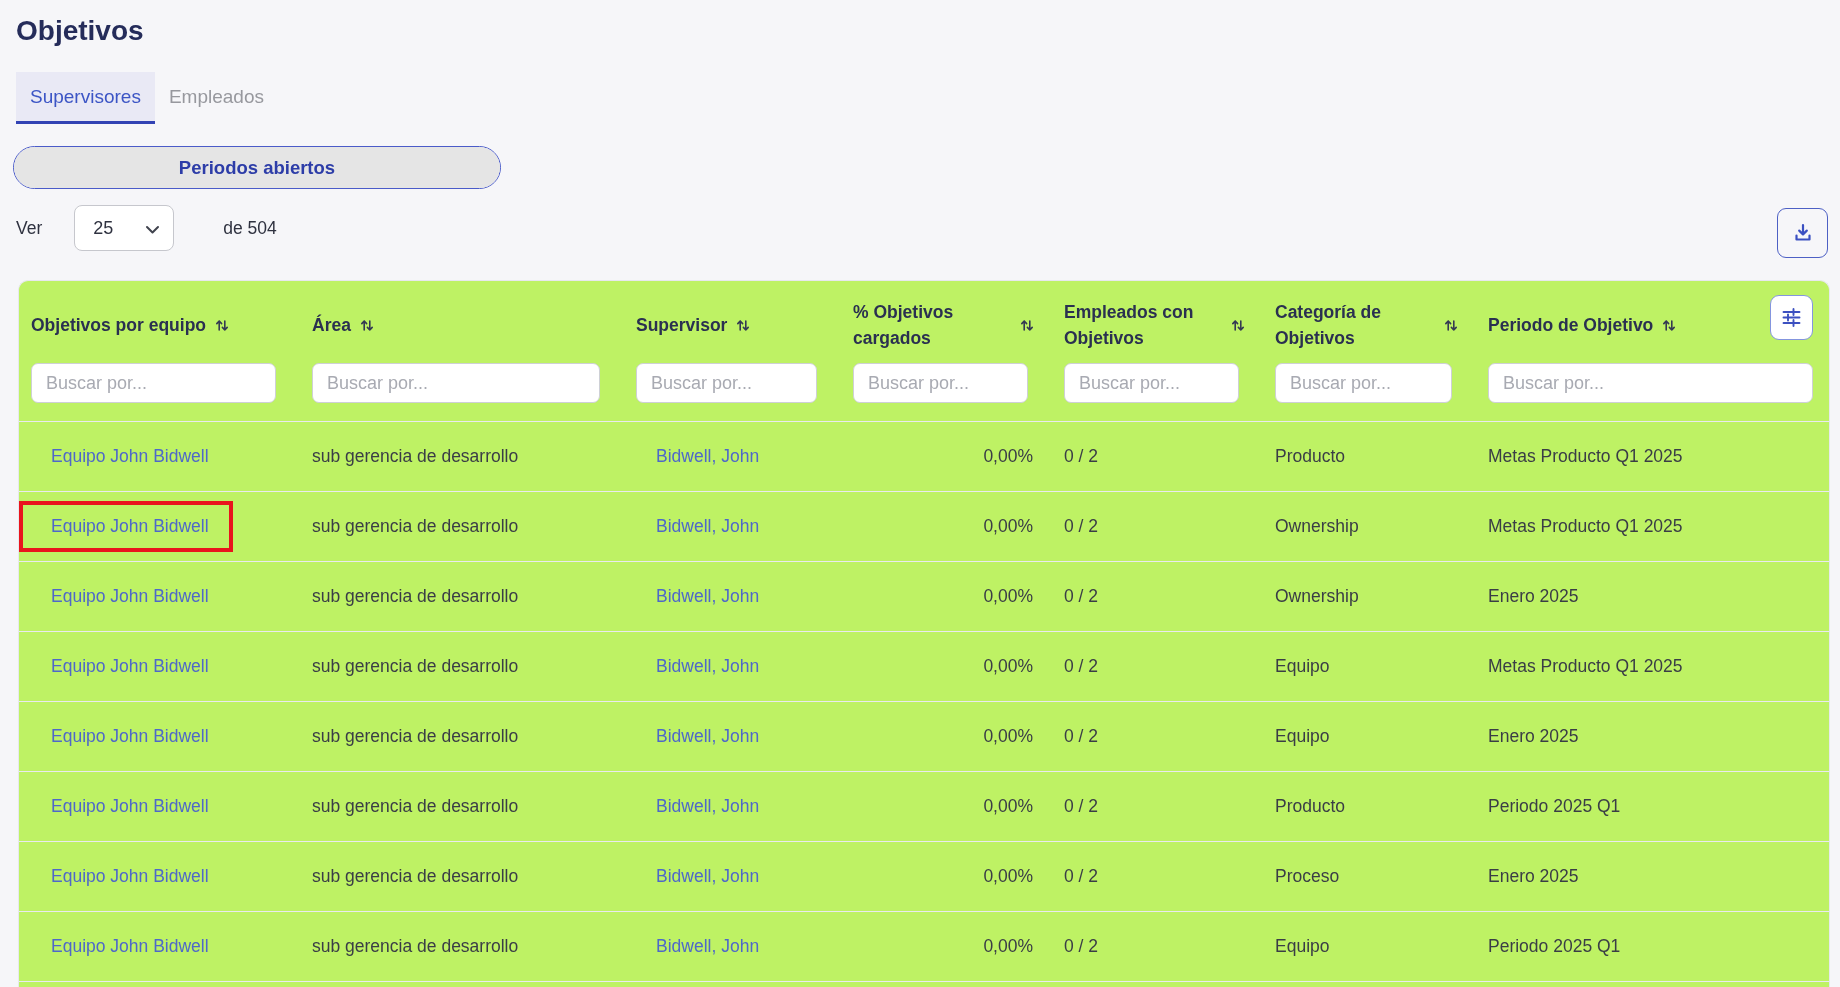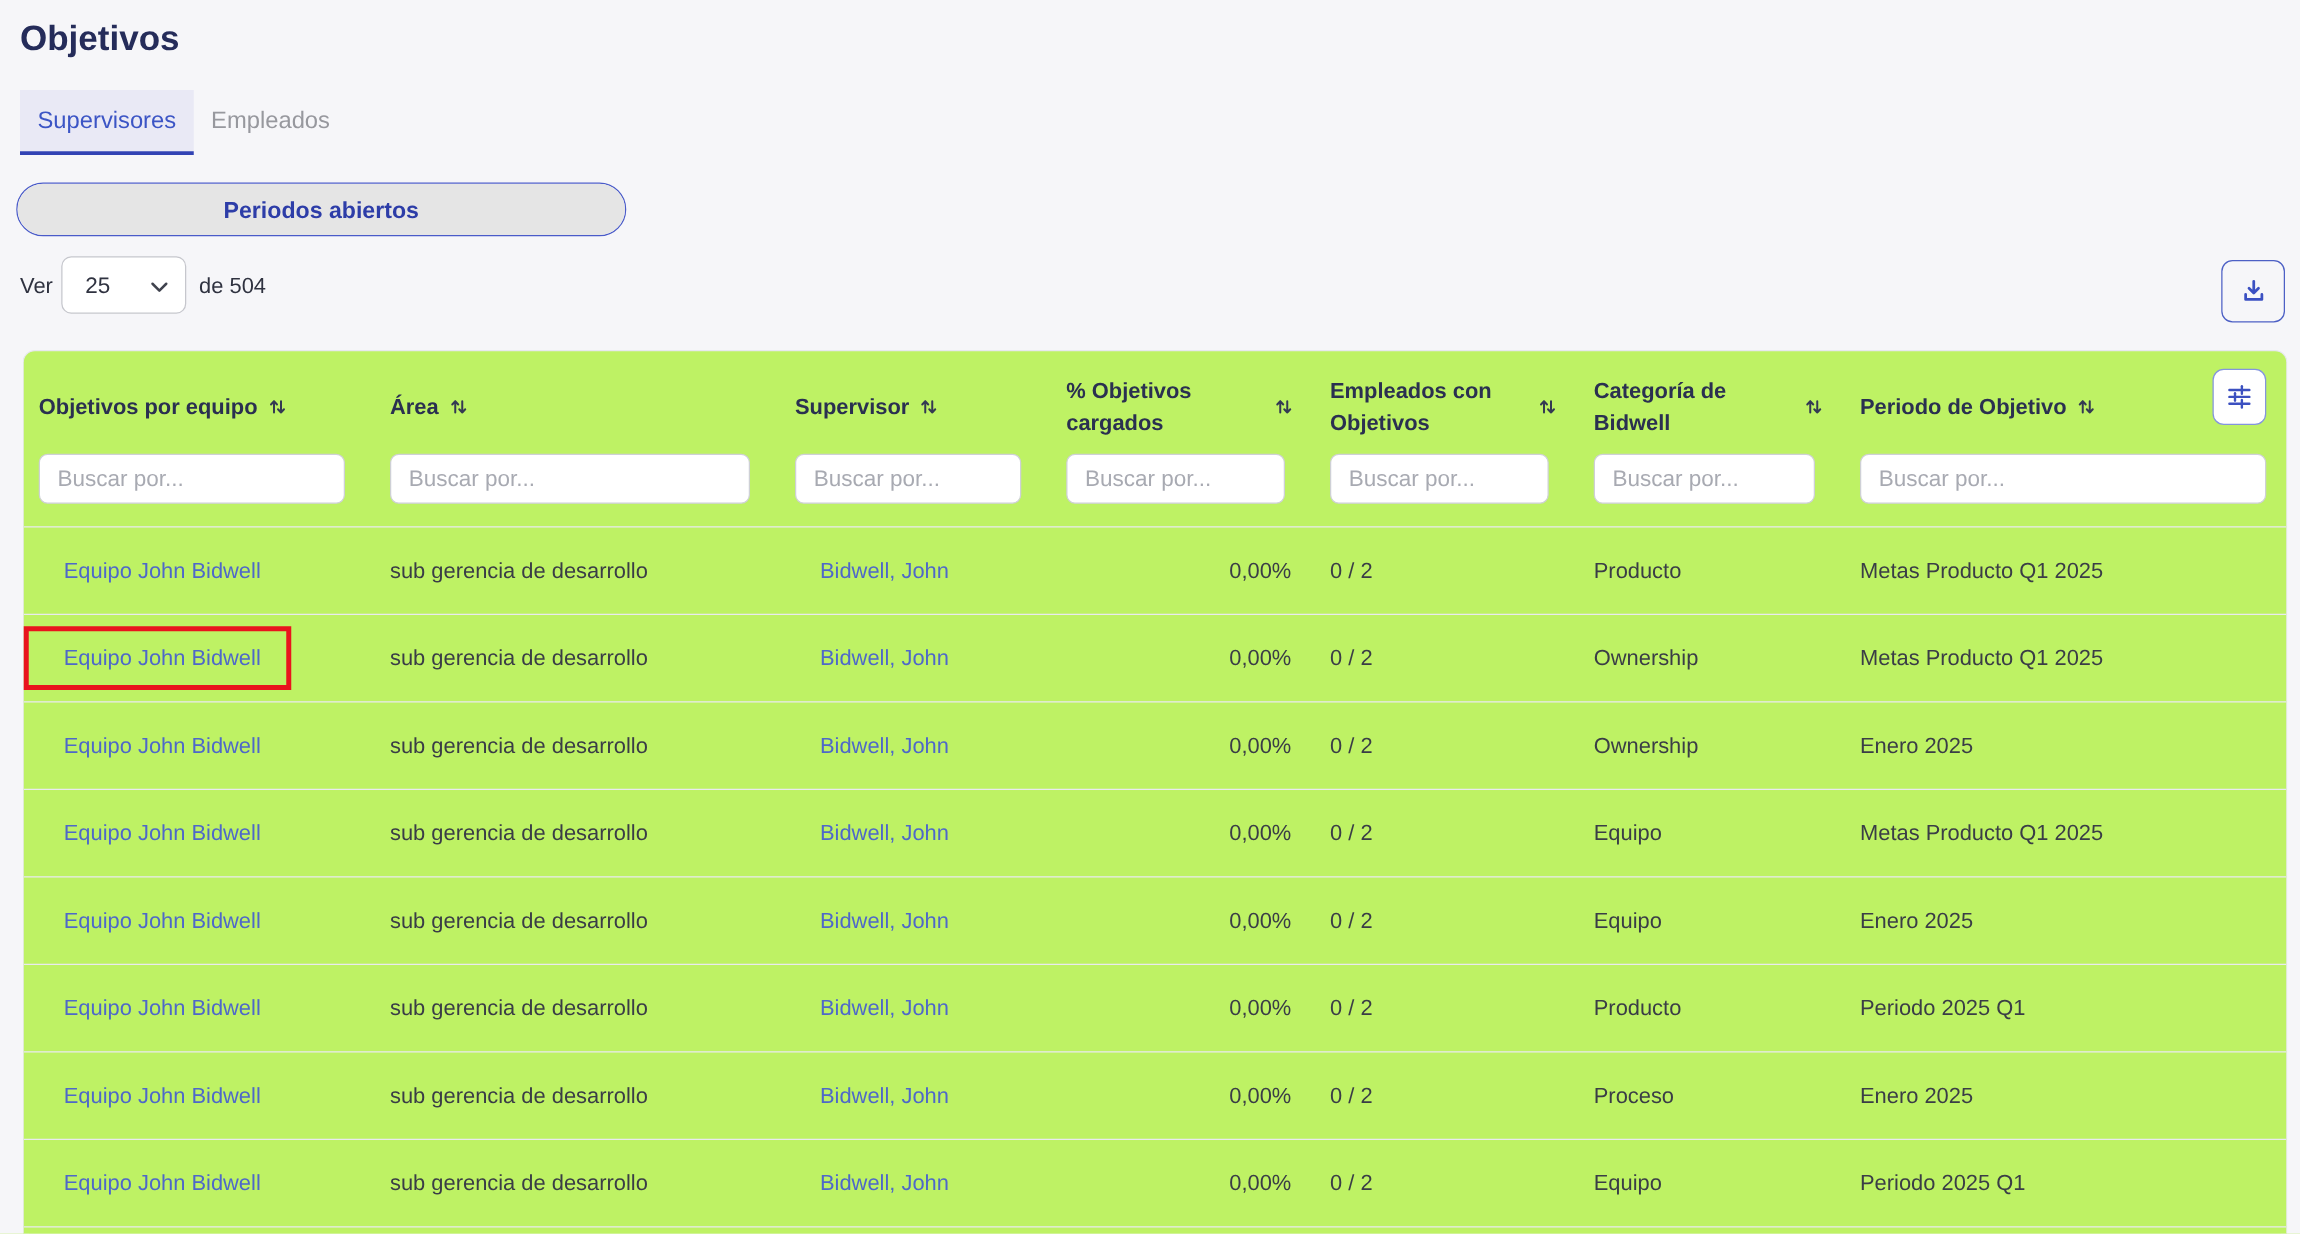--- a/index.html
+++ b/index.html
@@ -25,24 +25,24 @@
   .toggle-group{
     display:flex;margin:22px 0 0 13px;height:43px;width:488px;
     border:1.5px solid #4a5bc9;border-radius:22px;overflow:hidden;background:#fff;box-sizing:border-box;
   }
   .toggle-seg{
     flex:1;display:flex;align-items:center;justify-content:center;
     font-size:18.5px;font-weight:700;color:#2d3da8;cursor:pointer;user-select:none;
   }
   .toggle-seg.active{background:#e5e5e5;}
   .toggle-seg + .toggle-seg{border-left:1.5px solid #4a5bc9;}
-  .controls-row{display:flex;align-items:center;margin:15px 0 0 16px;height:48px;}
+  .controls-row{display:flex;align-items:center;margin:15px 0 0 16px;height:48px;gap:25px;}
   .controls-label{font-size:17.5px;color:#2f3240;}
   .select-box{
-    position:relative;display:flex;align-items:center;margin:0 10px 0 7px;
+    position:relative;display:flex;align-items:center;margin:0 24px 0 7px;
     width:100px;height:46px;background:#fff;border:1.5px solid #c6c7cd;border-radius:8px;
     box-sizing:border-box;padding-left:18px;font-size:18px;color:#2f3240;cursor:pointer;
   }
   .select-box svg{position:absolute;right:13px;top:19px;}
   .download-btn{
     position:absolute;top:208px;right:12px;width:51px;height:50px;
     border:1.5px solid #4d60c5;border-radius:9px;background:transparent;
     display:flex;align-items:center;justify-content:center;cursor:pointer;box-sizing:border-box;
   }
   
@@ -164,21 +164,21 @@
         <div class="th wrap">
           <span class="th-label">Empleados con Objetivos</span>
           <svg class="sort" width="14" height="17" viewBox="0 0 14 17">
             <g fill="none" stroke="#343a52" stroke-width="1.6" stroke-linecap="round" stroke-linejoin="round">
               <path d="M4.2 13 V4 M1.8 6.6 L4.2 4 L6.6 6.6"></path>
               <path d="M9.8 4 V13 M7.4 10.4 L9.8 13 L12.2 10.4"></path>
             </g>
           </svg>
         </div>
         <div class="th wrap">
-          <span class="th-label">Categoría de Bidwell</span>
+          <span class="th-label">Categoría de Objetivos</span>
           <svg class="sort" width="14" height="17" viewBox="0 0 14 17">
             <g fill="none" stroke="#343a52" stroke-width="1.6" stroke-linecap="round" stroke-linejoin="round">
               <path d="M4.2 13 V4 M1.8 6.6 L4.2 4 L6.6 6.6"></path>
               <path d="M9.8 4 V13 M7.4 10.4 L9.8 13 L12.2 10.4"></path>
             </g>
           </svg>
         </div>
         <div class="th">
           <span class="th-label">Periodo de Objetivo</span>
           <svg class="sort" width="14" height="17" viewBox="0 0 14 17">

